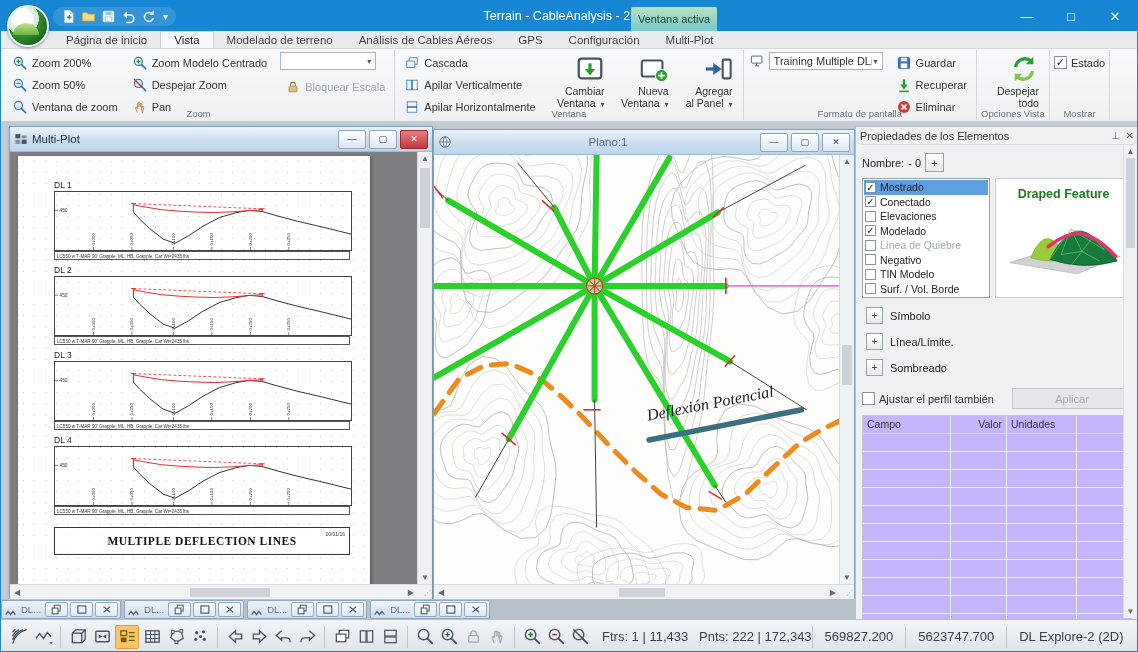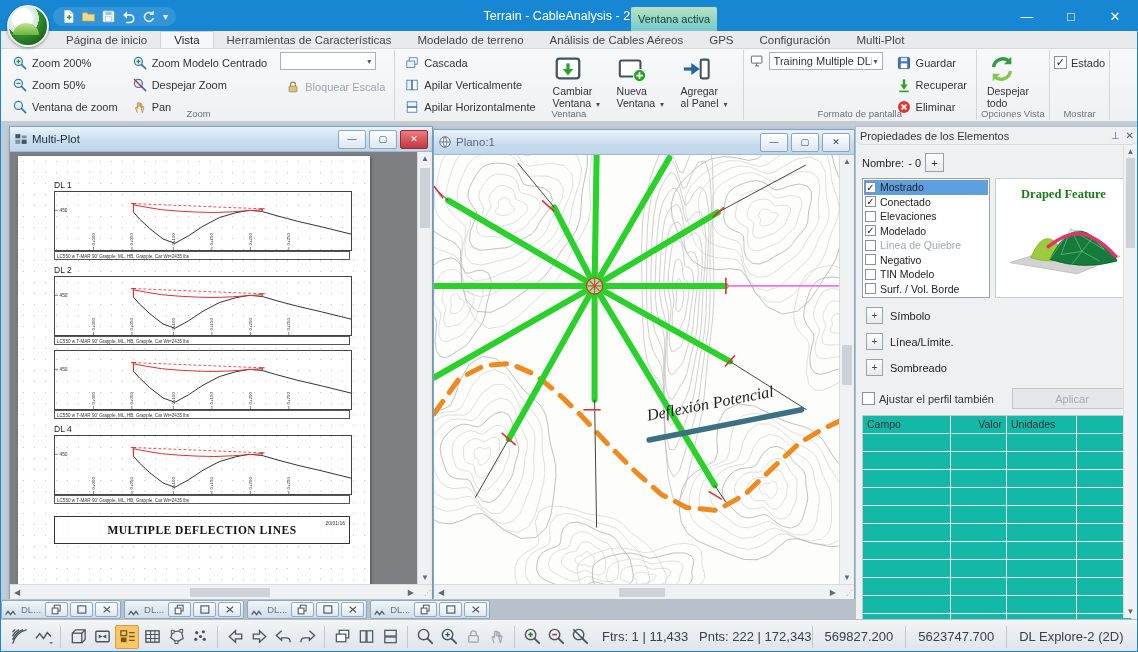--- a/index.html
+++ b/index.html
@@ -21,21 +21,21 @@
   .rtab.active{background:#f6f7f8;border:1px solid #cfd1d4;border-bottom:none;color:#1a1a1a;}
   
   #ribbon{position:absolute;left:0;top:48px;width:100%;height:73px;background:linear-gradient(#f8f9fa,#eef0f2);border-bottom:1px solid #c8ccd0;display:flex;align-items:stretch;padding:1px 2px;box-sizing:border-box;}
   .rgroup{position:relative;border-right:1px solid #d3d7db;display:flex;flex-direction:column;padding:2px 4px 13px 4px;box-sizing:border-box;}
   .glabel{position:absolute;left:0;right:0;bottom:1px;text-align:center;font-size:9.5px;color:#6a737c;}
   .gbody{display:flex;flex:1;align-items:flex-start;}
   .scol{display:flex;flex-direction:column;gap:1px;}
   .sbtn{display:flex;align-items:center;gap:4px;font-size:11px;color:#333;padding:1.5px 4px;border:1px solid transparent;border-radius:2px;white-space:nowrap;}
   .sbtn.disabled{color:#a0a6ac;}
   .sbtn .ic{width:16px;height:16px;flex:0 0 16px;}
-  .lbtn{display:flex;flex-direction:column;align-items:flex-start;justify-content:flex-start;font-size:10.5px;color:#333;padding:2px 5px;border:1px solid transparent;border-radius:2px;text-align:center;line-height:1.15;min-width:52px;}
+  .lbtn{display:flex;flex-direction:column;align-items:flex-end;justify-content:flex-start;font-size:10.5px;color:#333;padding:2px 5px;border:1px solid transparent;border-radius:2px;text-align:center;line-height:1.15;min-width:52px;}
   .lbtn .bigic{width:30px;height:28px;margin-bottom:2px;}
   .dda{font-size:8px;color:#555;margin-left:2px;}
   .rdrop{display:flex;align-items:center;background:#fff;border:1px solid #aab2ba;height:18px;font-size:11px;color:#333;padding:0 4px;box-sizing:border-box;}
   .rdrop .ddval{flex:1;overflow:hidden;white-space:nowrap;}
   .chkrow{display:flex;align-items:center;gap:4px;font-size:11px;color:#333;}
   .cbx{width:13px;height:13px;background:#fff;border:1px solid #8a9199;display:inline-flex;align-items:center;justify-content:center;font-size:11px;color:#222;box-sizing:border-box;}
   
   #workspace{position:absolute;left:0;top:121px;width:100%;height:477px;background:#c3ccd4;}
   .mdiwin{position:absolute;background:#eef2f6;border:1px solid #7ea3c2;box-shadow:1px 2px 4px rgba(0,0,0,.25);display:flex;flex-direction:column;}
   .mditb{height:24px;background:linear-gradient(#eaf3fb,#c7dcEF 60%,#bfd6ea);display:flex;align-items:center;padding:0 4px;border-bottom:1px solid #9fb9d0;}
@@ -72,26 +72,26 @@
   #namecombo{flex:1;display:flex;align-items:center;background:#fff;border:1px solid #9aa2aa;height:19px;padding:0 4px;box-sizing:border-box;font-size:11px;}
   #namecombo .ddval{flex:1;}
   .pbtn{width:19px;height:19px;border:1px solid #9aa2aa;background:linear-gradient(#fdfdfd,#e8eaec);display:flex;align-items:center;justify-content:center;font-size:11px;color:#333;box-sizing:border-box;}
   #flagsrow{display:flex;gap:5px;margin:2px 6px;}
   #flaglist{width:128px;background:#fff;border:1px solid #9aa2aa;padding:1px;box-sizing:border-box;}
   .flagitem{display:flex;align-items:center;gap:4px;font-size:10.5px;color:#222;height:14.5px;padding-left:1px;}
   .flagitem.sel{background:#5f9fdf;}
   .flagitem.dis{color:#a2a8ae;}
   .fcb{width:11px;height:11px;background:#fff;border:1px solid #8a9199;display:inline-flex;align-items:center;justify-content:center;font-size:10px;color:#222;box-sizing:border-box;flex:0 0 11px;}
   #preview{flex:1;background:#fff;border:1px solid #c9cdd1;position:relative;}
-  #prevtitle{position:absolute;left:0;right:0;top:8px;text-align:center;font-weight:bold;font-size:12.5px;color:#1c7a1c;font-family:Liberation Serif, serif;}
+  #prevtitle{position:absolute;left:0;right:0;top:8px;text-align:center;font-weight:bold;font-size:12.5px;color:#1c7a1c;}
   .expander{display:flex;align-items:center;gap:7px;margin:9px 10px 0 10px;font-size:11px;color:#222;}
   .expbox{width:15px;height:15px;border:1px solid #9aa2aa;background:linear-gradient(#fdfdfd,#e8eaec);display:flex;align-items:center;justify-content:center;font-size:10px;color:#444;}
   #applyrow{display:flex;align-items:center;margin:12px 6px 6px 6px;}
   #applybtn{margin-left:auto;width:118px;height:19px;border:1px solid #c3c7cb;background:#e4e6e8;color:#a8acb0;font-size:11px;display:flex;align-items:center;justify-content:center;}
-  #ptable{margin:2px 6px;background:#14b8a6;border:1px solid #c3c7cb;height:228px;overflow:hidden;}
+  #ptable{margin:2px 6px;background:#c4b5fd;border:1px solid #c3c7cb;height:228px;overflow:hidden;}
   #ptable .trow{display:flex;height:17px;border-bottom:1px solid #eceef0;}
   #ptable .thead{border-bottom:1px solid #d5d8db;}
   #ptable .tc{font-size:10.5px;color:#333;padding:2px 4px;border-right:1px solid #eceef0;box-sizing:border-box;}
   #ptable .c1{width:88px;}#ptable .c2{width:56px;text-align:right;}#ptable .c3{width:70px;}
   #propscroll{position:absolute;right:1px;top:18px;bottom:1px;width:13px;background:#f0f1f3;border-left:1px solid #dddfe2;display:flex;flex-direction:column;align-items:center;font-size:8px;color:#606a74;}
   
   #minrow{position:absolute;left:0;top:598px;width:854px;height:20px;background:#b7c1cb;display:flex;align-items:center;gap:3px;box-sizing:border-box;}
   .mintab{display:flex;align-items:center;gap:2px;height:17px;background:linear-gradient(#eef4fa,#cfdce9);border:1px solid #8fa8bf;border-radius:2px;padding:0 2px;}
   .mintab .mlab{font-size:9.5px;color:#6b7682;margin:0 2px;}
   .minb{width:21px;height:13px;border:1px solid #93a9bd;border-radius:2px;background:linear-gradient(#fbfdff,#dde8f2);display:flex;align-items:center;justify-content:center;font-size:8px;color:#45525f;}
@@ -148,21 +148,20 @@
     <div class="winbtns">
       <div class="winbtn">—</div>
       <div class="winbtn">□</div>
       <div class="winbtn close">✕</div>
     </div>
   </div>
 
   <div id="tabrow">
       <div class="rtab">Página de inicio</div>
       <div class="rtab active">Vista</div>
-      <div class="rtab">Herramientas de Características</div>
       <div class="rtab">Modelado de terreno</div>
       <div class="rtab">Análisis de Cables Aéreos</div>
       <div class="rtab">GPS</div>
       <div class="rtab">Configuración</div>
       <div class="rtab">Multi-Plot</div>
     </div>
 
   <div id="ribbon">
     <div class="rgroup">
       <div class="gbody">
@@ -434,20 +433,21 @@
                     <text transform="translate(158.07999999999998 53.5) rotate(-90)" font-size="4.4" fill="#333" font-family="Liberation Sans,sans-serif">0+150</text>
                     <line x1="195.36" y1="58" x2="195.36" y2="55" stroke="#333" stroke-width="0.6"></line>
                     <text transform="translate(196.56 53.5) rotate(-90)" font-size="4.4" fill="#333" font-family="Liberation Sans,sans-serif">0+200</text>
                     <line x1="233.84" y1="58" x2="233.84" y2="55" stroke="#333" stroke-width="0.6"></line>
                     <text transform="translate(235.04 53.5) rotate(-90)" font-size="4.4" fill="#333" font-family="Liberation Sans,sans-serif">0+250</text>
                   </svg>
                 </div>
                 <div class="chartcap">LC550 w T-MAR 90' Grapple, ML, HB, Grapple, Car Wt=2435 lbs</div>
               </div>
               <div class="chartblock">
+                <div class="dllabel">DL 3</div>
                 <div>
                   <svg class="chartsvg" viewBox="0 0 296 58" preserveAspectRatio="none">
                     <polyline points="78.4,20.1 84.4,26.9 94.7,36.6 108.0,47.0 119.9,51.3 133.2,44.0 148.0,34.2 164.3,25.6 180.6,20.8 193.9,18.3 207.2,19.5 222.0,23.8 242.7,29.3 266.4,34.8 296.0,42.1" fill="none" stroke="#333333" stroke-width="1"></polyline>
                     <polyline points="78.4,12.8 91.8,15.3 106.6,17.7 124.3,19.2 142.1,20.1 159.8,20.5 177.6,19.8 193.9,18.6 207.2,17.7" fill="none" stroke="#e03030" stroke-width="1"></polyline>
                     <polyline points="78.4,11.6 207.2,16.8" fill="none" stroke="#e03030" stroke-width="0.8" stroke-dasharray="3 2"></polyline>
                     <line x1="78.44" y1="11.600000000000001" x2="78.44" y2="20.147368421052633" stroke="#e03030" stroke-width="1.2"></line>
                     <line x1="75.94" y1="11.600000000000001" x2="80.94" y2="11.600000000000001" stroke="#e03030" stroke-width="1"></line>
                     <line x1="207.2" y1="16.789473684210527" x2="207.2" y2="19.53684210526316" stroke="#e03030" stroke-width="1.2"></line>
                     <line x1="204.7" y1="16.789473684210527" x2="209.7" y2="16.789473684210527" stroke="#e03030" stroke-width="1"></line>
                     <line x1="0" y1="18.31578947368421" x2="3" y2="18.31578947368421" stroke="#333" stroke-width="0.6"></line>
@@ -516,21 +516,21 @@
         <span style="position:absolute;right:1px;font-size:7px;color:#8a9199;">⋰</span>
       </div>
     </div>
 
     <div class="mdiwin" id="plwin">
       <div class="mditb">
         <span class="mdiicon"><svg viewBox="0 0 20 20" width="100%" height="100%">
               <circle cx="10" cy="10" r="7.5" fill="#e8eef4" stroke="#5a6a78" stroke-width="1.3"></circle>
               <path d="M2.5 10h15M10 2.5a12 12 0 0 1 0 15M10 2.5a12 12 0 0 0 0 15" fill="none" stroke="#5a6a78" stroke-width="1.1"></path>
             </svg></span>
-        <span class="mdititle" style="color:#5a6b7c;">Plano:1</span>
+        <span class="mdititle" style="color:#5a6b7c;text-align:center;">Plano:1</span>
         <span class="mdibtns">
           <span class="mdib">—</span>
           <span class="mdib">▢</span>
           <span class="mdib">✕</span>
         </span>
       </div>
       <div class="mdicontent">
         <div id="plmap"><svg viewBox="0 0 402 426" width="100%" height="100%" preserveAspectRatio="none">
               <path d="M79.5,52.0L80.0,53.6L79.4,55.0L78.2,56.1L77.0,56.9L75.9,57.7L75.1,58.4L74.1,59.1L73.1,59.4L72.0,59.5L71.0,59.7L70.0,59.9L68.9,60.1L67.8,60.1L66.8,59.8L65.7,59.4L64.4,59.1L63.0,58.7L61.6,57.9L60.9,56.6L61.2,54.8L62.3,53.2L63.5,52.0L64.1,51.1L64.0,50.1L63.7,48.8L63.5,47.4L63.9,46.1L64.6,45.1L65.5,44.3L66.4,43.4L67.5,42.6L68.7,42.2L70.0,42.3L71.2,42.7L72.3,43.2L73.4,43.8L74.3,44.6L74.9,45.8L75.1,47.2L75.1,48.4L75.5,49.2L76.6,49.9L78.2,50.7L79.5,52.0Z" fill="none" stroke="#cccccc" stroke-width="0.6"></path>
               <path d="M92.6,52.0L92.0,55.5L89.8,58.4L87.2,60.6L85.0,62.6L83.2,64.6L81.3,66.3L79.1,67.5L76.7,68.2L74.5,68.7L72.3,69.5L70.0,70.3L67.6,70.7L65.1,70.4L62.6,69.9L59.8,69.5L56.5,69.1L53.2,68.0L51.0,65.4L50.9,61.6L52.7,57.6L55.1,54.3L56.6,52.0L56.4,49.9L55.3,47.2L54.4,44.2L54.7,41.2L56.0,38.6L57.7,36.4L59.6,34.2L61.8,32.2L64.3,30.7L67.2,30.3L70.0,30.7L72.7,31.5L75.2,32.4L77.5,33.9L79.2,36.2L80.1,39.2L80.4,42.1L81.3,44.0L83.6,45.2L87.2,46.4L90.8,48.7L92.6,52.0Z" fill="none" stroke="#cccccc" stroke-width="0.6"></path>

